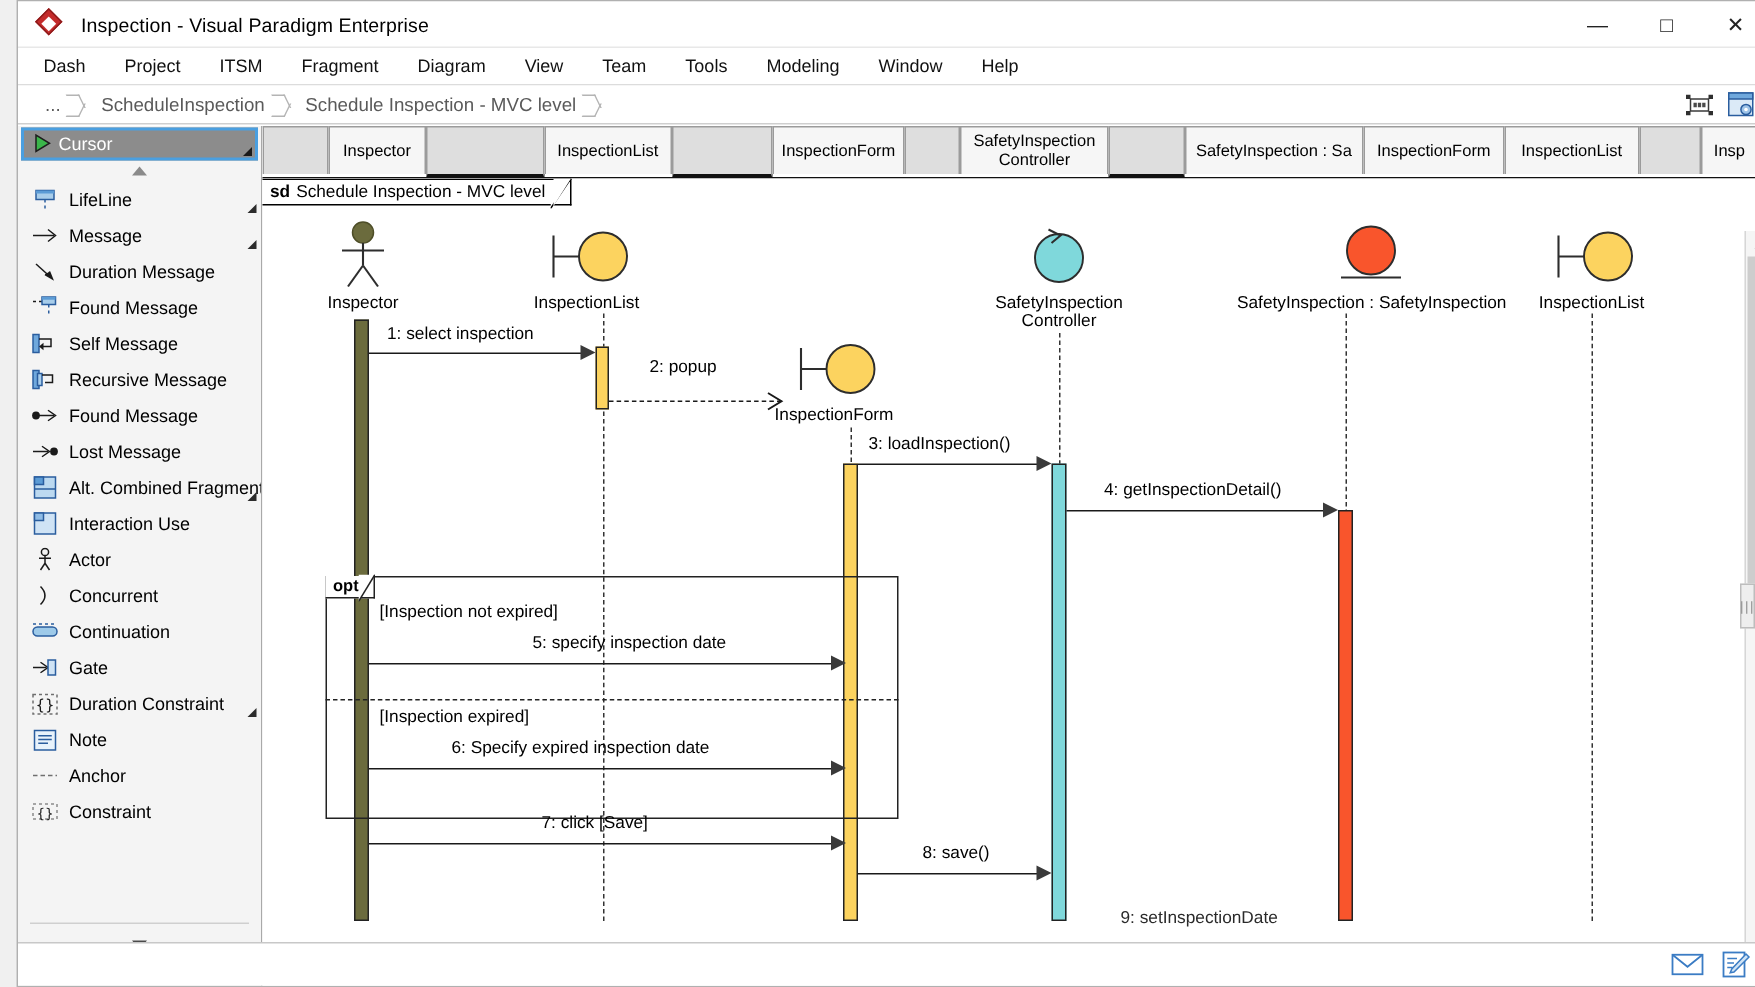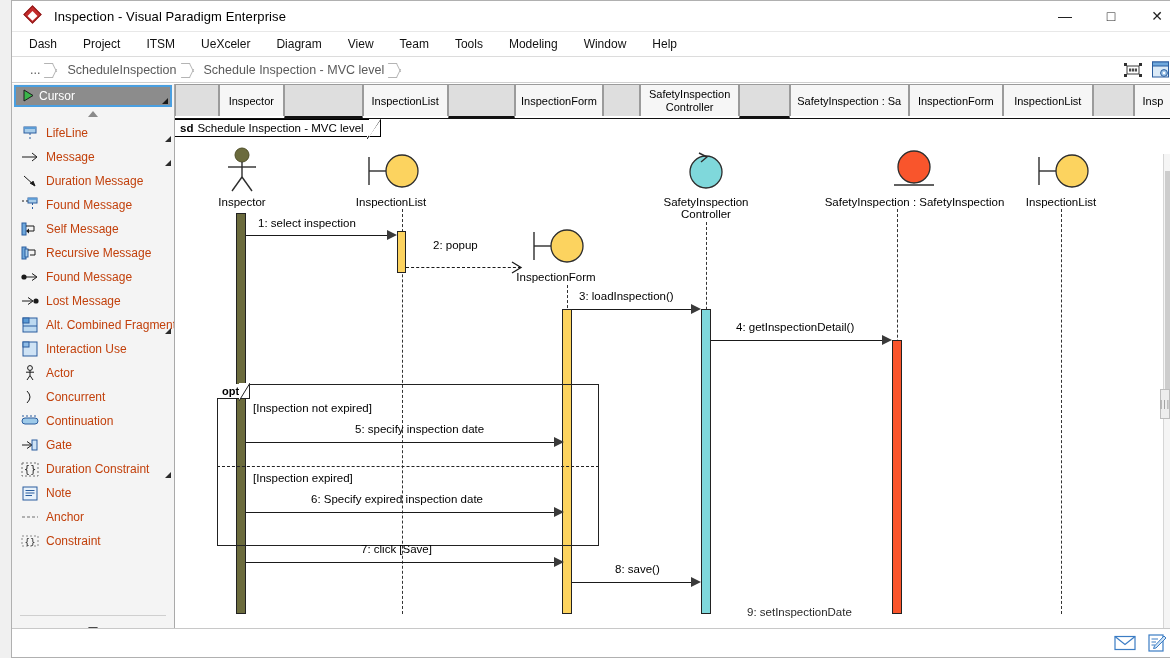--- a/index.html
+++ b/index.html
@@ -42,21 +42,21 @@
 
   
   .palette { position:absolute; left:0; top:0; width:163px; bottom:0; background:#f4f4f4; border-right:1px solid #a9a9a9; }
   .pal-sel { margin:1px 2px 0 2px; height:22px; background:#8c8c8c; border:2px solid #4a9fe0; display:flex; align-items:center; color:#fff; font-size:12px; position:relative; }
   .pal-sel .glyph { width:20px; margin-left:3px; display:flex; align-items:center; justify-content:center; }
   .pal-sel .corner { position:absolute; right:2px; bottom:1px; width:0; height:0; border-left:6px solid transparent; border-bottom:6px solid #1a1a1a; }
   .pal-scrollup { height:14px; display:flex; align-items:center; justify-content:center; }
   .tri-up { width:0;height:0;border-left:5px solid transparent;border-right:5px solid transparent;border-bottom:6px solid #8a8a8a; }
   .tri-dn { width:0;height:0;border-left:5px solid transparent;border-right:5px solid transparent;border-top:6px solid #4a4a4a; }
   .pal-list { position:absolute; left:0; top:37px; right:0; bottom:46px; overflow:hidden; }
-  .pal-row { height:24px; display:flex; align-items:center; padding-left:6px; position:relative; font-size:12px; color:#c2410c; }
+  .pal-row { height:24px; display:flex; align-items:center; padding-left:6px; position:relative; font-size:12px; color:#000000; }
   .pal-row .glyph { width:24px; display:flex; align-items:center; justify-content:center; flex:0 0 24px; }
   .pal-row .lbl { padding-left:4px; white-space:nowrap; }
   .pal-row .corner { position:absolute; right:3px; bottom:3px; width:0; height:0; border-left:6px solid transparent; border-bottom:6px solid #2b2b2b; }
   .pal-foot { position:absolute; left:0; right:0; bottom:0; height:46px; }
   .pal-foot .hr { margin:4px 8px 0 8px; border-top:1px solid #cfcfcf; }
   .pal-foot .dn { height:28px; display:flex; align-items:center; justify-content:center; }
 
   
   .editor { position:absolute; left:163px; top:0; right:0; bottom:0; background:#fff; }
   .tabstrip { position:absolute; left:0; top:0; right:0; height:35px; background:#fff; display:flex; align-items:flex-start; overflow:hidden; border-bottom:1px solid #111; }
@@ -118,21 +118,21 @@
       <div class="tb-btn">—</div>
       <div class="tb-btn">□</div>
       <div class="tb-btn close">✕</div>
     </div>
   </div>
 
   <div class="menubar">
     <div class="menu-item">Dash</div>
     <div class="menu-item">Project</div>
     <div class="menu-item">ITSM</div>
-    <div class="menu-item">UeXceler</div>
+    <div class="menu-item">Fragment</div>
     <div class="menu-item">Diagram</div>
     <div class="menu-item">View</div>
     <div class="menu-item">Team</div>
     <div class="menu-item">Tools</div>
     <div class="menu-item">Modeling</div>
     <div class="menu-item">Window</div>
     <div class="menu-item">Help</div>
   </div>
 
   <div class="crumbbar">
@@ -510,21 +510,21 @@
             </span>
           </div>
           <div class="guard" style="left:78px; top:283px;">[Inspection not expired]</div>
           <div class="msg-label" style="left:180px; top:304px;">5: specify inspection date</div>
           <div class="msg-line" style="left:71px; top:323px; width:315px;"></div>
           <div class="arrowhead" style="left:379px; top:318px;"></div>
 
           <div class="optdiv" style="left:42px; top:347px; width:382px;"></div>
 
           <div class="guard" style="left:78px; top:353px;">[Inspection expired]</div>
-          <div class="msg-label" style="left:136px; top:374px;">6: Specify expired inspection date</div>
+          <div class="msg-label" style="left:126px; top:374px;">6: Specify expired inspection date</div>
           <div class="msg-line" style="left:71px; top:393px; width:315px;"></div>
           <div class="arrowhead" style="left:379px; top:388px;"></div>
 
           <div class="msg-label" style="left:186px; top:424px;">7: click [Save]</div>
           <div class="msg-line" style="left:71px; top:443px; width:315px;"></div>
           <div class="arrowhead" style="left:379px; top:438px;"></div>
 
           <div class="msg-label" style="left:440px; top:444px;">8: save()</div>
           <div class="msg-line" style="left:397px; top:463px; width:121px;"></div>
           <div class="arrowhead" style="left:516px; top:458px;"></div>

